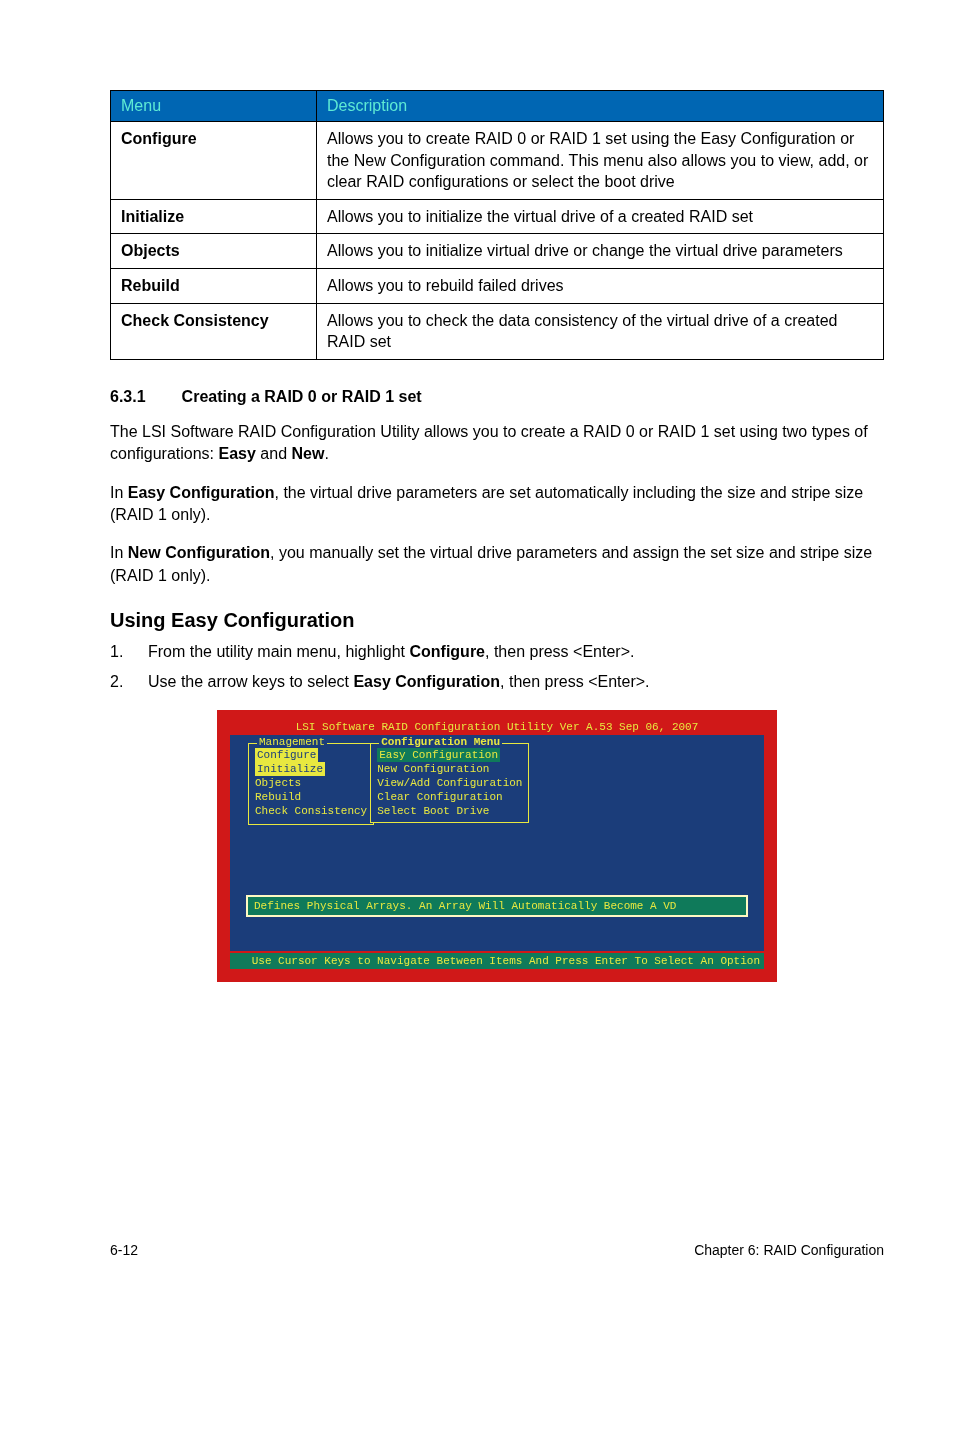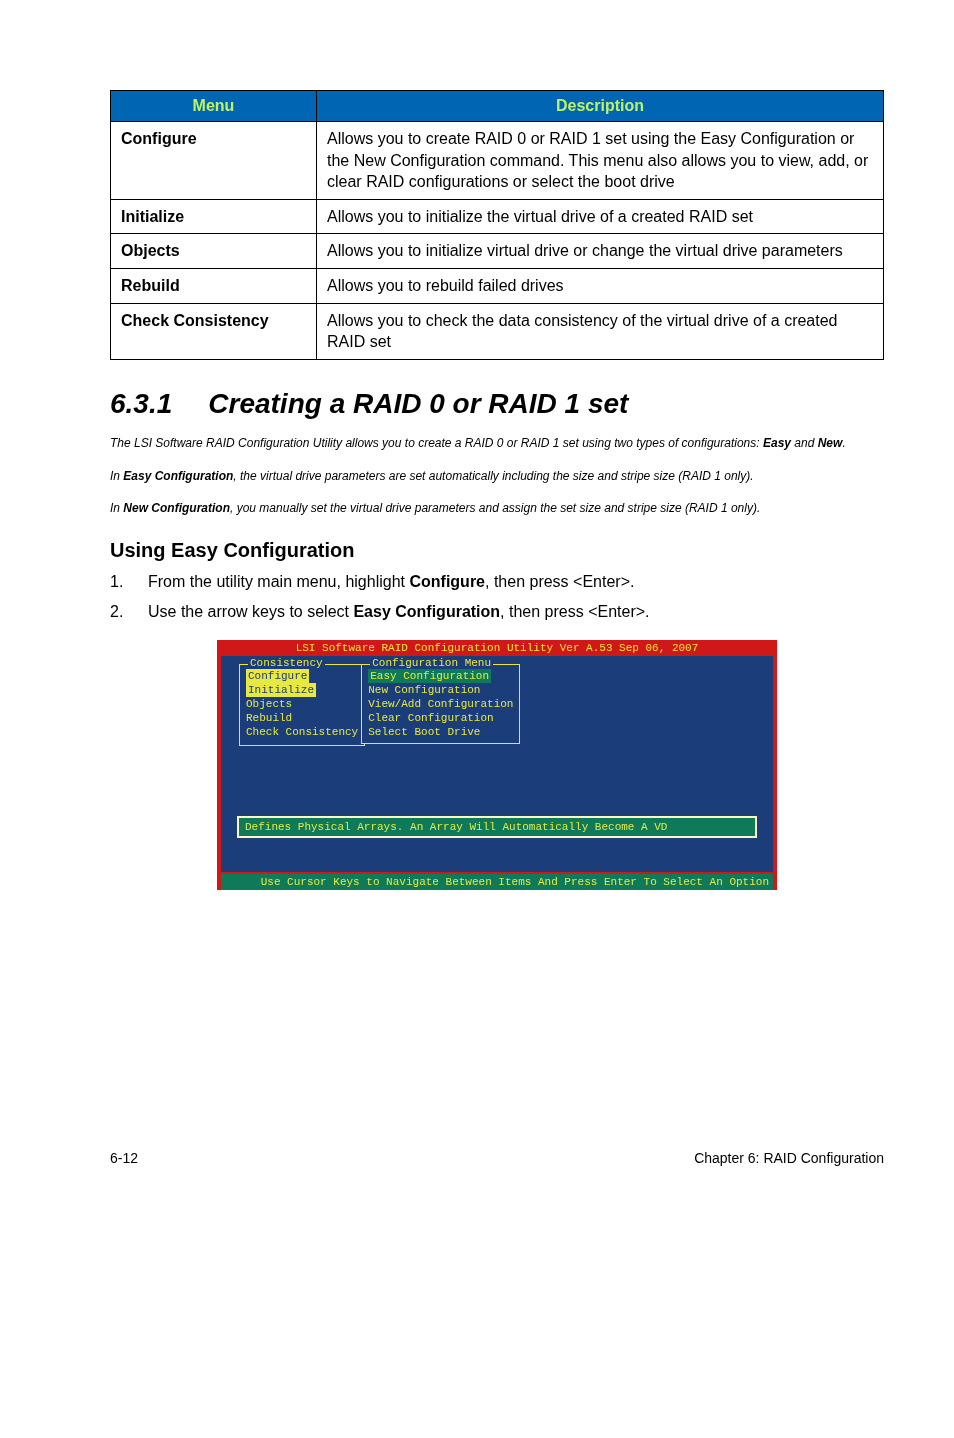--- a/index.html
+++ b/index.html
@@ -14,79 +14,77 @@
     padding: 90px 70px 30px 110px;
     box-sizing: border-box;
   }
   table.menu-table {
     width: 100%;
     border-collapse: collapse;
     margin-bottom: 28px;
   }
   table.menu-table th {
     background: #0066b3;
-    color: #bef264;
-    text-align: center;
-    font-weight: bold;
+    color: #5eead4;
+    text-align: left;
+    font-weight: normal;
     padding: 6px 10px;
     border: 1px solid #000000;
     font-size: 16px;
   }
   table.menu-table td {
     border: 1px solid #000000;
     padding: 6px 10px;
     vertical-align: top;
     font-size: 16px;
     line-height: 1.35;
   }
   table.menu-table td.menu-col {
     font-weight: bold;
     width: 185px;
   }
   h2.section {
-    font-size: 28px;
+    font-size: 16px;
     font-weight: bold;
     margin: 12px 0 14px 0;
-    font-style: italic;
   }
   h2.section .secnum {
     display: inline-block;
     margin-right: 36px;
   }
   h3.subsection {
     font-size: 20px;
     font-weight: bold;
     margin: 22px 0 8px 0;
   }
   p.body {
-    font-size: 12px;
+    font-size: 16px;
     line-height: 1.4;
     margin: 15px 0 16px 0;
-    font-style: italic;
   }
   ol.steps {
     font-size: 16px;
     line-height: 1.5;
     margin: 0 0 16px 0;
     padding-left: 0;
     list-style: none;
   }
   ol.steps li {
     margin-bottom: 6px;
     display: flex;
   }
   ol.steps li .num {
     width: 38px;
     flex-shrink: 0;
   }
   .screenshot {
     width: 560px;
     margin: 8px auto 0 auto;
     background: #d01818;
-    padding: 0;
+    padding: 9px;
     box-sizing: border-box;
   }
   .ss-titlebar {
     background: #d01818;
     color: #e8e840;
     font-family: "Courier New", monospace;
     font-size: 11px;
     text-align: center;
     padding: 2px 0;
   }
@@ -132,20 +130,21 @@
     vertical-align: top;
     background: #1b3d7a;
   }
   .ss-conf-title {
     position: absolute;
     top: -8px;
     left: 8px;
     background: #1b3d7a;
     padding: 0 2px;
     color: #e8e840;
+    font-weight: bold;
   }
   .ss-conf-item { line-height: 14px; white-space: nowrap; }
   .ss-conf-item.green {
     background: #0f7a5a;
     color: #e8e840;
     display: inline-block;
     padding: 0 2px;
   }
   .ss-statusbox {
     border: 2px solid #fef9c3;
@@ -245,21 +244,21 @@
         <span>Use the arrow keys to select </span><b>Easy Configuration</b><span>, then press &lt;Enter&gt;.</span>
       </span>
     </li>
   </ol>
 
   <div class="screenshot">
     <div class="ss-titlebar">LSI Software RAID Configuration Utility Ver A.53 Sep 06, 2007</div>
     <div class="ss-body">
       <div class="mgmt-conf-row">
         <div class="ss-mgmt-box">
-          <div class="ss-mgmt-title">Consistency</div>
+          <div class="ss-mgmt-title">Management</div>
           <div><span class="ss-mgmt-item hl">Configure</span></div>
           <div><span class="ss-mgmt-item hl">Initialize</span></div>
           <div class="ss-mgmt-item">Objects</div>
           <div class="ss-mgmt-item">Rebuild</div>
           <div class="ss-mgmt-item">Check Consistency</div>
         </div>
         <div class="ss-conf-box">
           <div class="ss-conf-title">Configuration Menu</div>
           <div><span class="ss-conf-item green">Easy Configuration</span></div>
           <div class="ss-conf-item">New Configuration</div>

